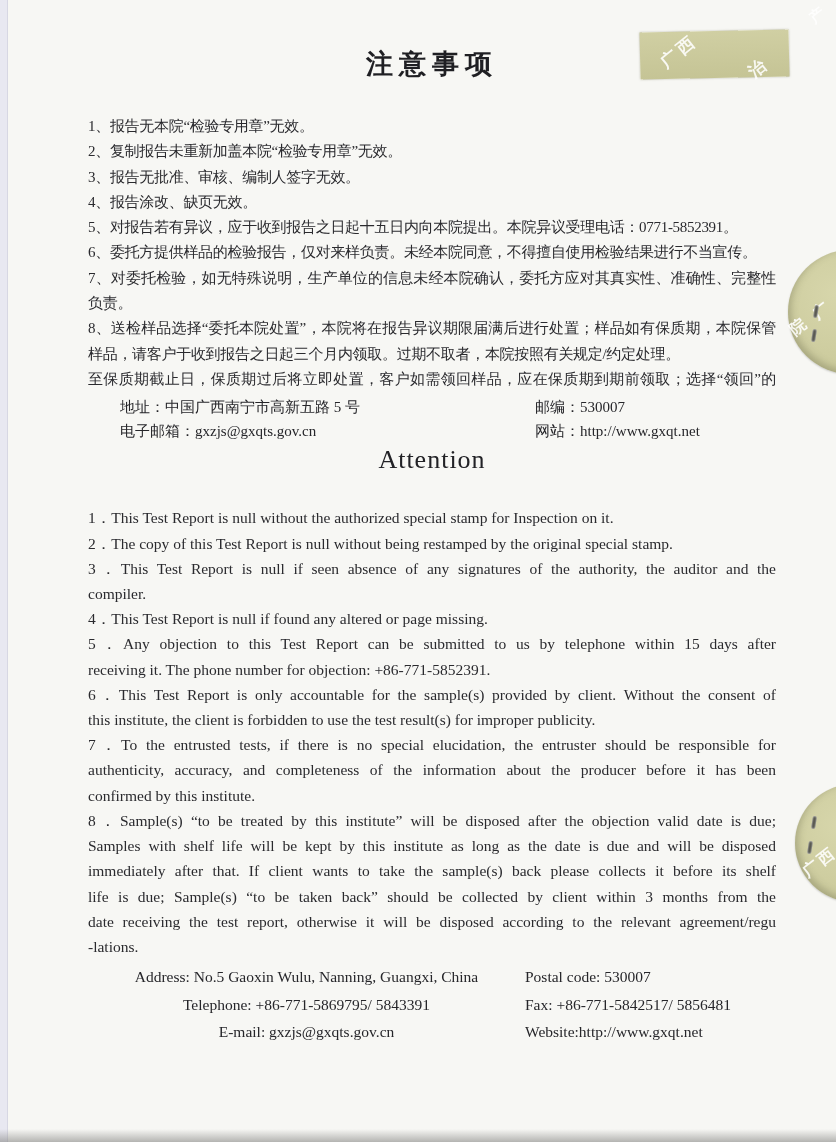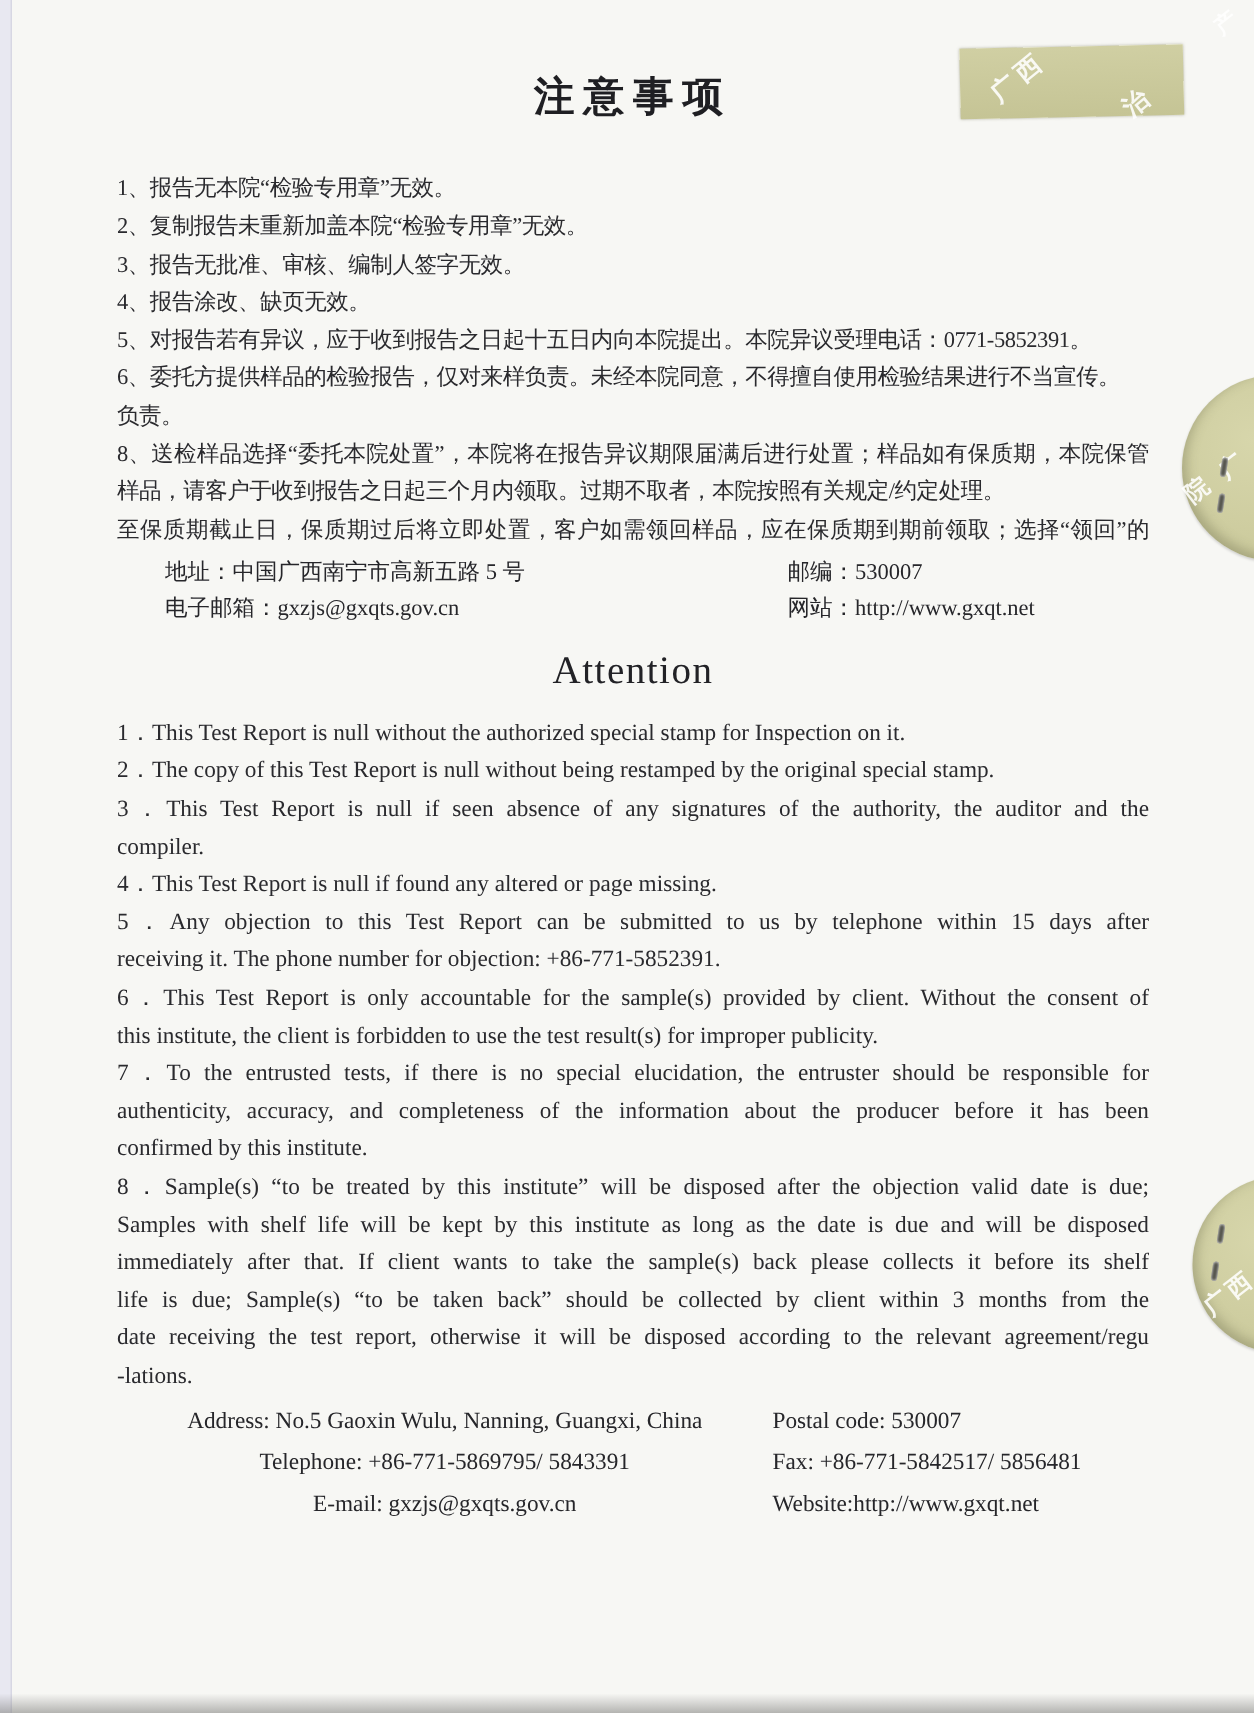--- a/index.html
+++ b/index.html
@@ -2,44 +2,44 @@
 <html><head>
 <meta charset="utf-8">
 <style>
   html,body{margin:0;padding:0;}
   body{
     width:836px;height:1142px;position:relative;overflow:hidden;
     background:#f7f7f4;
     font-family:"Liberation Serif", serif;
     color:#26262a;
   }
-  .page{position:absolute;left:78px;top:0;width:688px;}
+  .page{position:absolute;left:88px;top:0;width:688px;}
   
   .cn-title{
     margin:46px 0 0;text-align:center;
     font-family:"Liberation Sans", sans-serif;
     font-size:27px;font-weight:bold;letter-spacing:6px;color:#1f1f23;
   }
   .cn-items{margin-top:32px;}
   .cn-items .line{
     font-size:15px;line-height:25.3px;letter-spacing:-0.3px;
     white-space:nowrap;color:#2a2a2e;
   }
   .full{text-align:justify;text-align-last:justify;}
   .contact{white-space:nowrap;}
   .contact .c-row{display:flex;}
   .cn-contact{margin-top:4px;}
   .cn-contact .c-row{line-height:23.6px;font-size:15px;}
   .cn-contact .l{width:415px;margin-left:32px;}
   
   .en-title{
-    margin:12px;text-align:center;font-weight:normal;
+    margin:0;text-align:center;font-weight:normal;
     font-size:26px;letter-spacing:1px;color:#222226;line-height:34px;
   }
-  .en-items{margin-top:4px;}
+  .en-items{margin-top:28px;}
   .en-items .line{
     font-size:15.5px;line-height:25.2px;white-space:nowrap;color:#2a2a2e;
   }
   .en-contact{margin-top:4px;}
   .en-contact .c-row{line-height:27.6px;font-size:15.5px;}
   .en-contact .l{width:437px;text-align:center;}
   
   .edge-left{position:absolute;left:0;top:0;width:7px;height:100%;
     background:#e8e8f1;border-right:1px solid #d7d7e3;}
   .bottom-shade{position:absolute;left:0;bottom:0;width:100%;height:13px;
@@ -99,20 +99,21 @@
     <div class="item">
         <div class="line">4、报告涂改、缺页无效。</div>
       </div>
     <div class="item">
         <div class="line">5、对报告若有异议，应于收到报告之日起十五日内向本院提出。本院异议受理电话：0771-5852391。</div>
       </div>
     <div class="item">
         <div class="line">6、委托方提供样品的检验报告，仅对来样负责。未经本院同意，不得擅自使用检验结果进行不当宣传。</div>
       </div>
     <div class="item">
+      <div class="line full">7、对委托检验，如无特殊说明，生产单位的信息未经本院确认，委托方应对其真实性、准确性、完整性</div>
       <div class="line">负责。</div>
     </div>
     <div class="item">
       <div class="line full">8、送检样品选择“委托本院处置”，本院将在报告异议期限届满后进行处置；样品如有保质期，本院保管</div>
       <div class="line">样品，请客户于收到报告之日起三个月内领取。过期不取者，本院按照有关规定/约定处理。</div>
       <div class="line full">至保质期截止日，保质期过后将立即处置，客户如需领回样品，应在保质期到期前领取；选择“领回”的</div>
     </div>
   </div>
 
   <div class="contact cn-contact">

